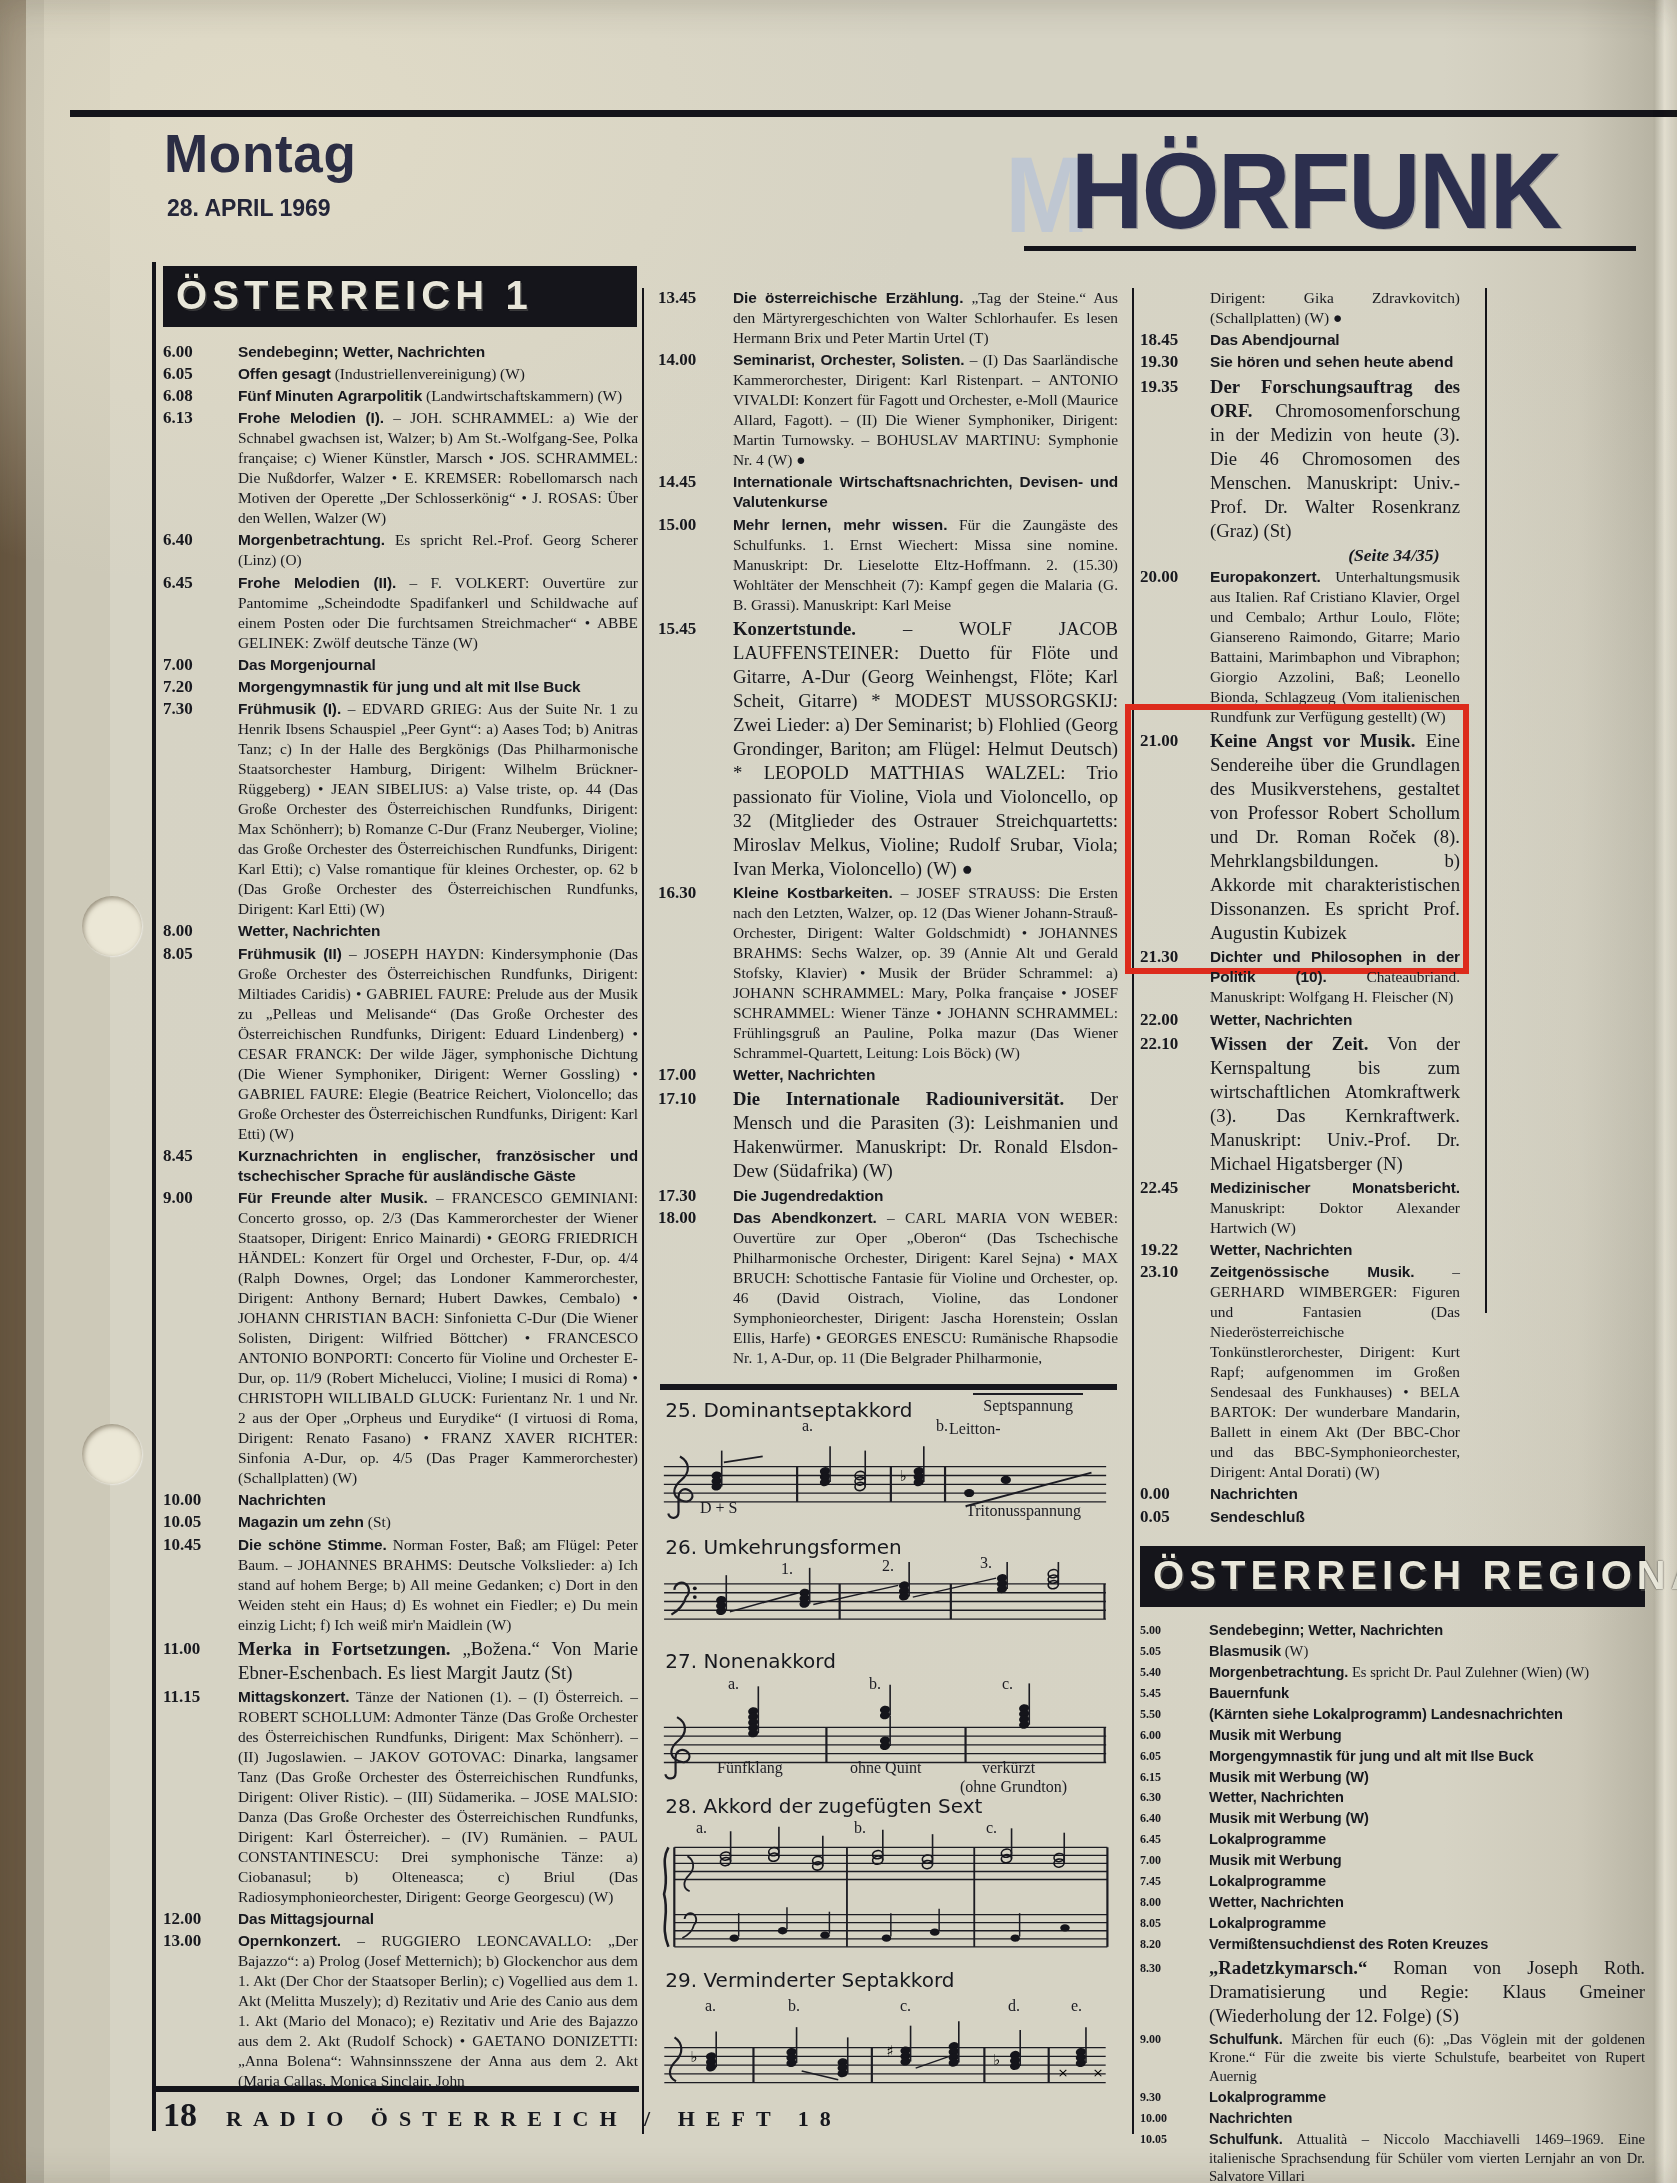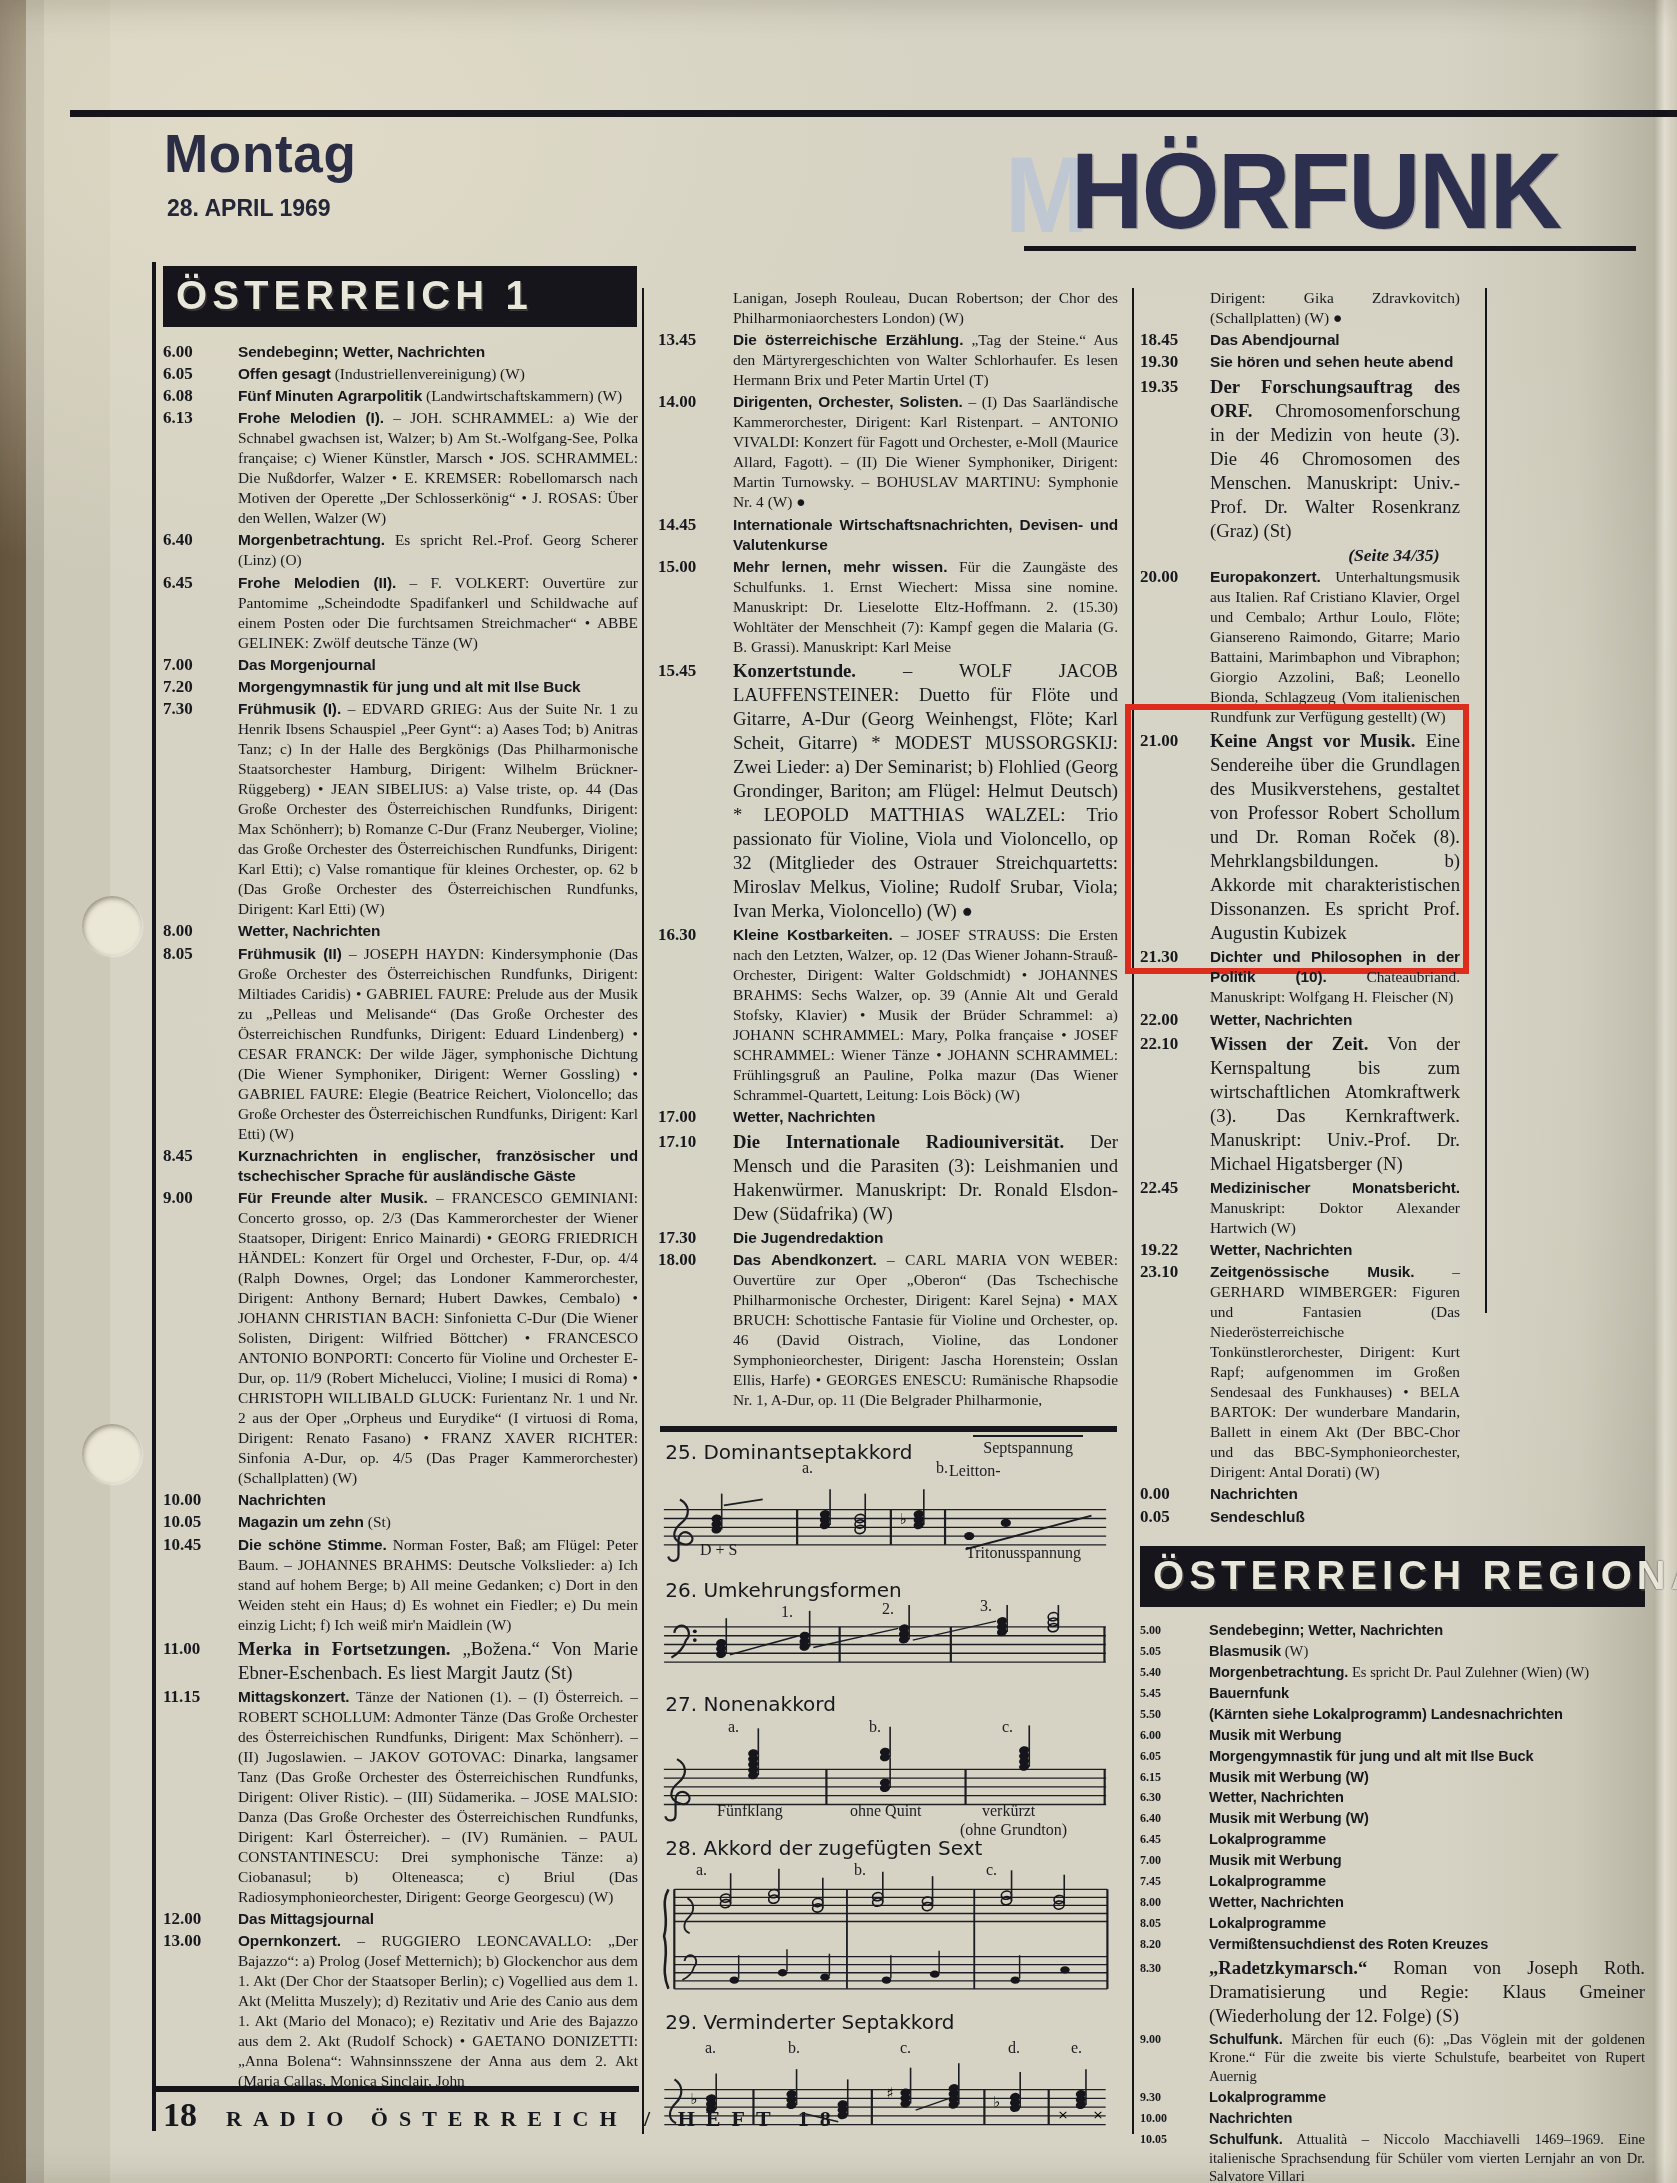--- a/index.html
+++ b/index.html
@@ -165,31 +165,27 @@
         <div class="entry">
           <span class="time">13.00</span>
           <span class="txt"><b class="lead">Opernkonzert.</b><span> – RUGGIERO LEONCAVALLO: „Der Bajazzo“: a) Prolog (Josef Metternich); b) Glockenchor aus dem 1. Akt (Der Chor der Staatsoper Berlin); c) Vogellied aus dem 1. Akt (Melitta Muszely); d) Rezitativ und Arie des Canio aus dem 1. Akt (Mario del Monaco); e) Rezitativ und Arie des Bajazzo aus dem 2. Akt (Rudolf Schock) • GAETANO DONIZETTI: „Anna Bolena“: Wahnsinnsszene der Anna aus dem 2. Akt (Maria Callas, Monica Sinclair, John</span></span>
         </div>
       </div>
   </div>
 
   <div class="col col2">
     <div class="entries">
 
-    <div class="entry cont">
-          <span class="time"></span>
-          <span class="txt"><span>Lanigan, Joseph Rouleau, Ducan Robertson; der Chor des Philharmoniaorchesters London) (W)</span></span>
-        </div>
         <div class="entry">
           <span class="time">13.45</span>
           <span class="txt"><b class="lead">Die österreichische Erzählung.</b><span> „Tag der Steine.“ Aus den Märtyrergeschichten von Walter Schlorhaufer. Es lesen Hermann Brix und Peter Martin Urtel (T)</span></span>
         </div>
         <div class="entry">
           <span class="time">14.00</span>
-          <span class="txt"><b class="lead">Dirigenten, Orchester, Solisten.</b><span> – (I) Das Saarländische Kammerorchester, Dirigent: Karl Ristenpart. – ANTONIO VIVALDI: Konzert für Fagott und Orchester, e-Moll (Maurice Allard, Fagott). – (II) Die Wiener Symphoniker, Dirigent: Martin Turnowsky. – BOHUSLAV MARTINU: Symphonie Nr. 4 (W) ●</span></span>
+          <span class="txt"><b class="lead">Seminarist, Orchester, Solisten.</b><span> – (I) Das Saarländische Kammerorchester, Dirigent: Karl Ristenpart. – ANTONIO VIVALDI: Konzert für Fagott und Orchester, e-Moll (Maurice Allard, Fagott). – (II) Die Wiener Symphoniker, Dirigent: Martin Turnowsky. – BOHUSLAV MARTINU: Symphonie Nr. 4 (W) ●</span></span>
         </div>
         <div class="entry">
           <span class="time">14.45</span>
           <span class="txt"><b class="lead">Internationale Wirtschaftsnachrichten, Devisen- und Valutenkurse</b><span></span></span>
         </div>
         <div class="entry">
           <span class="time">15.00</span>
           <span class="txt"><b class="lead">Mehr lernen, mehr wissen.</b><span> Für die Zaungäste des Schulfunks. 1. Ernst Wiechert: Missa sine nomine. Manuskript: Dr. Lieselotte Eltz-Hoffmann. 2. (15.30) Wohltäter der Menschheit (7): Kampf gegen die Malaria (G. B. Grassi). Manuskript: Karl Meise</span></span>
         </div>
         <div class="entry lg">

